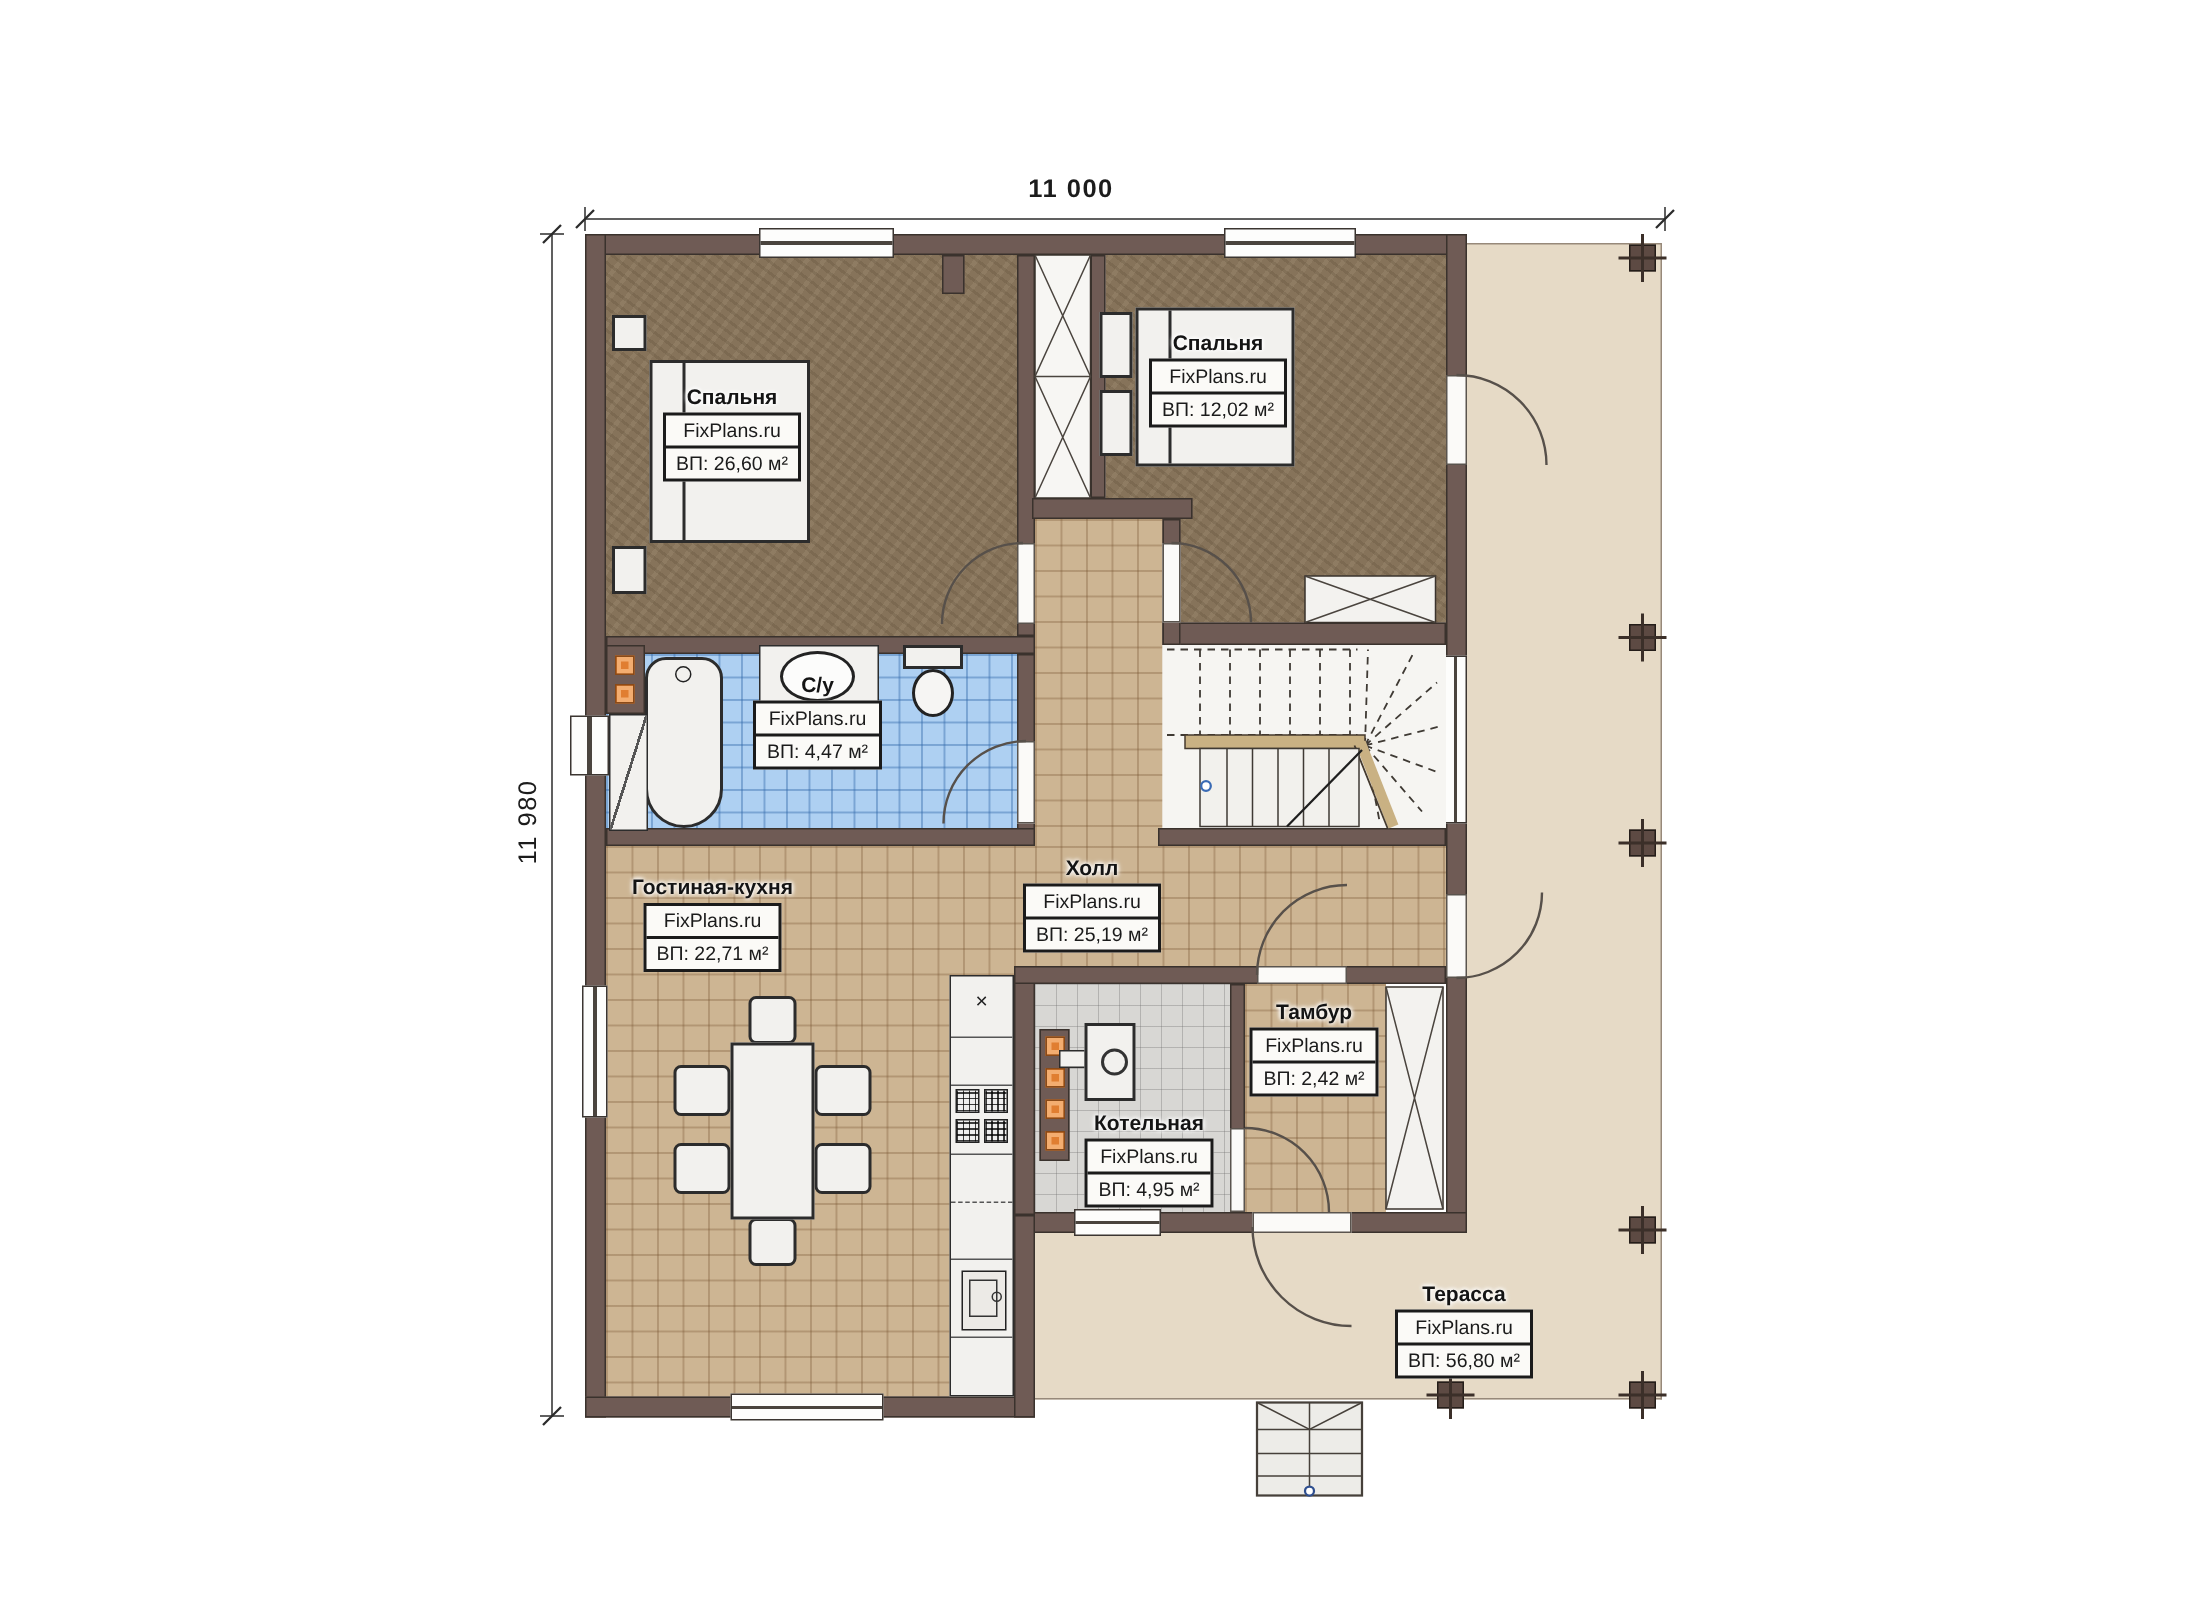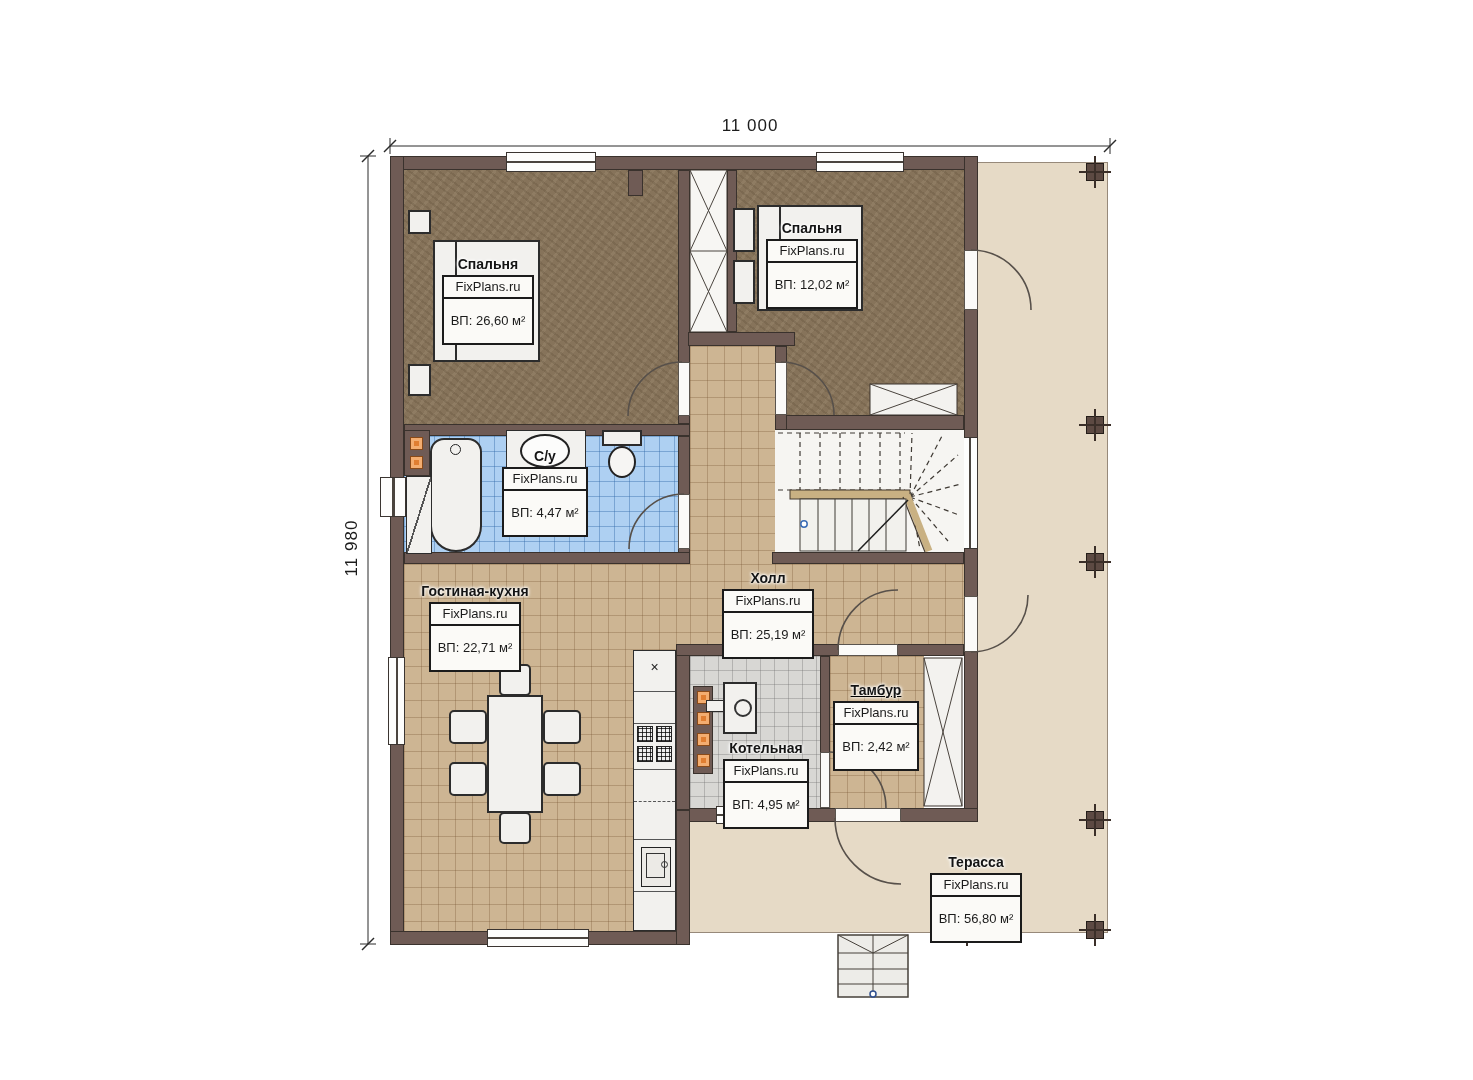--- a/index.html
+++ b/index.html
@@ -22,33 +22,33 @@
   .pline{position:absolute;top:0;bottom:0;width:2px;background:#2c2c2c;}
   .panel{position:absolute;box-sizing:border-box;background:#6f5b55;border:1px solid #3a322d;z-index:20;}
   .orange-sq{position:absolute;box-sizing:border-box;background:#e07e31;border:1px solid #8a4a18;box-shadow:inset 0 0 0 3px rgba(255,205,155,.6);z-index:21;}
   .post{background:#5d4a43;border:1.5px solid #241d19;z-index:45;}
   .post::before{content:"";position:absolute;left:-8px;right:-8px;top:50%;height:2px;margin-top:-1px;background:#3b2f29;}
   .post::after{content:"";position:absolute;top:-8px;bottom:-8px;left:50%;width:2px;margin-left:-1px;background:#3b2f29;}
   .room-label{position:absolute;z-index:50;text-align:center;}
   .room-name{font-weight:bold;font-size:14px;color:#141414;text-shadow:0 0 3px #fff,0 0 3px #fff,0 0 4px #fff;margin-bottom:3px;line-height:16px;}
   .room-box{display:inline-block;background:#fbfaf7;border:2px solid #1b1b1b;font-size:13px;color:#1b1b1b;line-height:16px;}
   .room-brand{padding:2px 7px;border-bottom:2px solid #1b1b1b;white-space:nowrap;}
-  .room-area{padding:14px 7px;white-space:nowrap;text-align:center;}
+  .room-area{padding:2px 7px;white-space:nowrap;text-align:center;}
   .dim-label{position:absolute;font-size:17px;color:#1c1c1c;letter-spacing:1px;z-index:5;text-align:center;}
   .counter-line{position:absolute;left:0;right:0;border-top:1px solid #555;z-index:21;}
   .dashed{border-top-style:dashed;}
   .stove{position:absolute;box-sizing:border-box;background:#eee;border:1px solid #222;background-image:repeating-linear-gradient(0deg,rgba(0,0,0,.75) 0 1px,transparent 1px 4px),repeating-linear-gradient(90deg,rgba(0,0,0,.75) 0 1px,transparent 1px 4px);z-index:21;}
   .overlay{position:absolute;left:0;top:0;z-index:40;pointer-events:none;}
 </style>
 </head>
 <body>
 
 <div id="plan">
 
-  <div class="dim-label" style="left:700px;top:116px;width:100px;">11 000</div>
+  <div class="dim-label" style="left:664px;top:116px;width:100px;font-weight:bold;">11 000</div>
   <div class="dim-label" style="left:312px;top:538px;width:80px;transform:rotate(-90deg);">11 980</div>
 
   <div class="abs terrace tr-right" style="left:978px;top:162px;width:130px;height:771px;"></div>
   <div class="abs terrace tr-bottom" style="left:690px;top:822px;width:288px;height:111px;"></div>
 
   <div class="abs floor-brown" style="left:404px;top:170px;width:274px;height:254px;"></div>
   <div class="abs floor-brown" style="left:737px;top:170px;width:227px;height:245px;"></div>
   <div class="abs tile-blue" style="left:404px;top:436px;width:274px;height:116px;"></div>
   <div class="abs tile-beige" style="left:690px;top:346px;width:85px;height:218px;"></div>
   <div class="abs tile-beige" style="left:690px;top:564px;width:274px;height:80px;"></div>
@@ -255,29 +255,29 @@
   </div>
 
   <div class="room-label" style="left:395px;top:583px;width:160px;">
     <div class="room-name">Гостиная-кухня</div>
     <div class="room-box">
       <div class="room-brand">FixPlans.ru</div>
       <div class="room-area">ВП: 22,71 м²</div>
     </div>
   </div>
 
-  <div class="room-label" style="left:688px;top:570px;width:160px;">
+  <div class="room-label" style="left:648px;top:570px;width:160px;">
     <div class="room-name">Холл</div>
     <div class="room-box">
       <div class="room-brand">FixPlans.ru</div>
       <div class="room-area">ВП: 25,19 м²</div>
     </div>
   </div>
 
-  <div class="room-label" style="left:796px;top:682px;width:160px;text-decoration:underline;">
+  <div class="room-label" style="left:796px;top:666px;width:160px;">
     <div class="room-name">Тамбур</div>
     <div class="room-box">
       <div class="room-brand">FixPlans.ru</div>
       <div class="room-area">ВП: 2,42 м²</div>
     </div>
   </div>
 
   <div class="room-label" style="left:686px;top:740px;width:160px;">
     <div class="room-name">Котельная</div>
     <div class="room-box">

